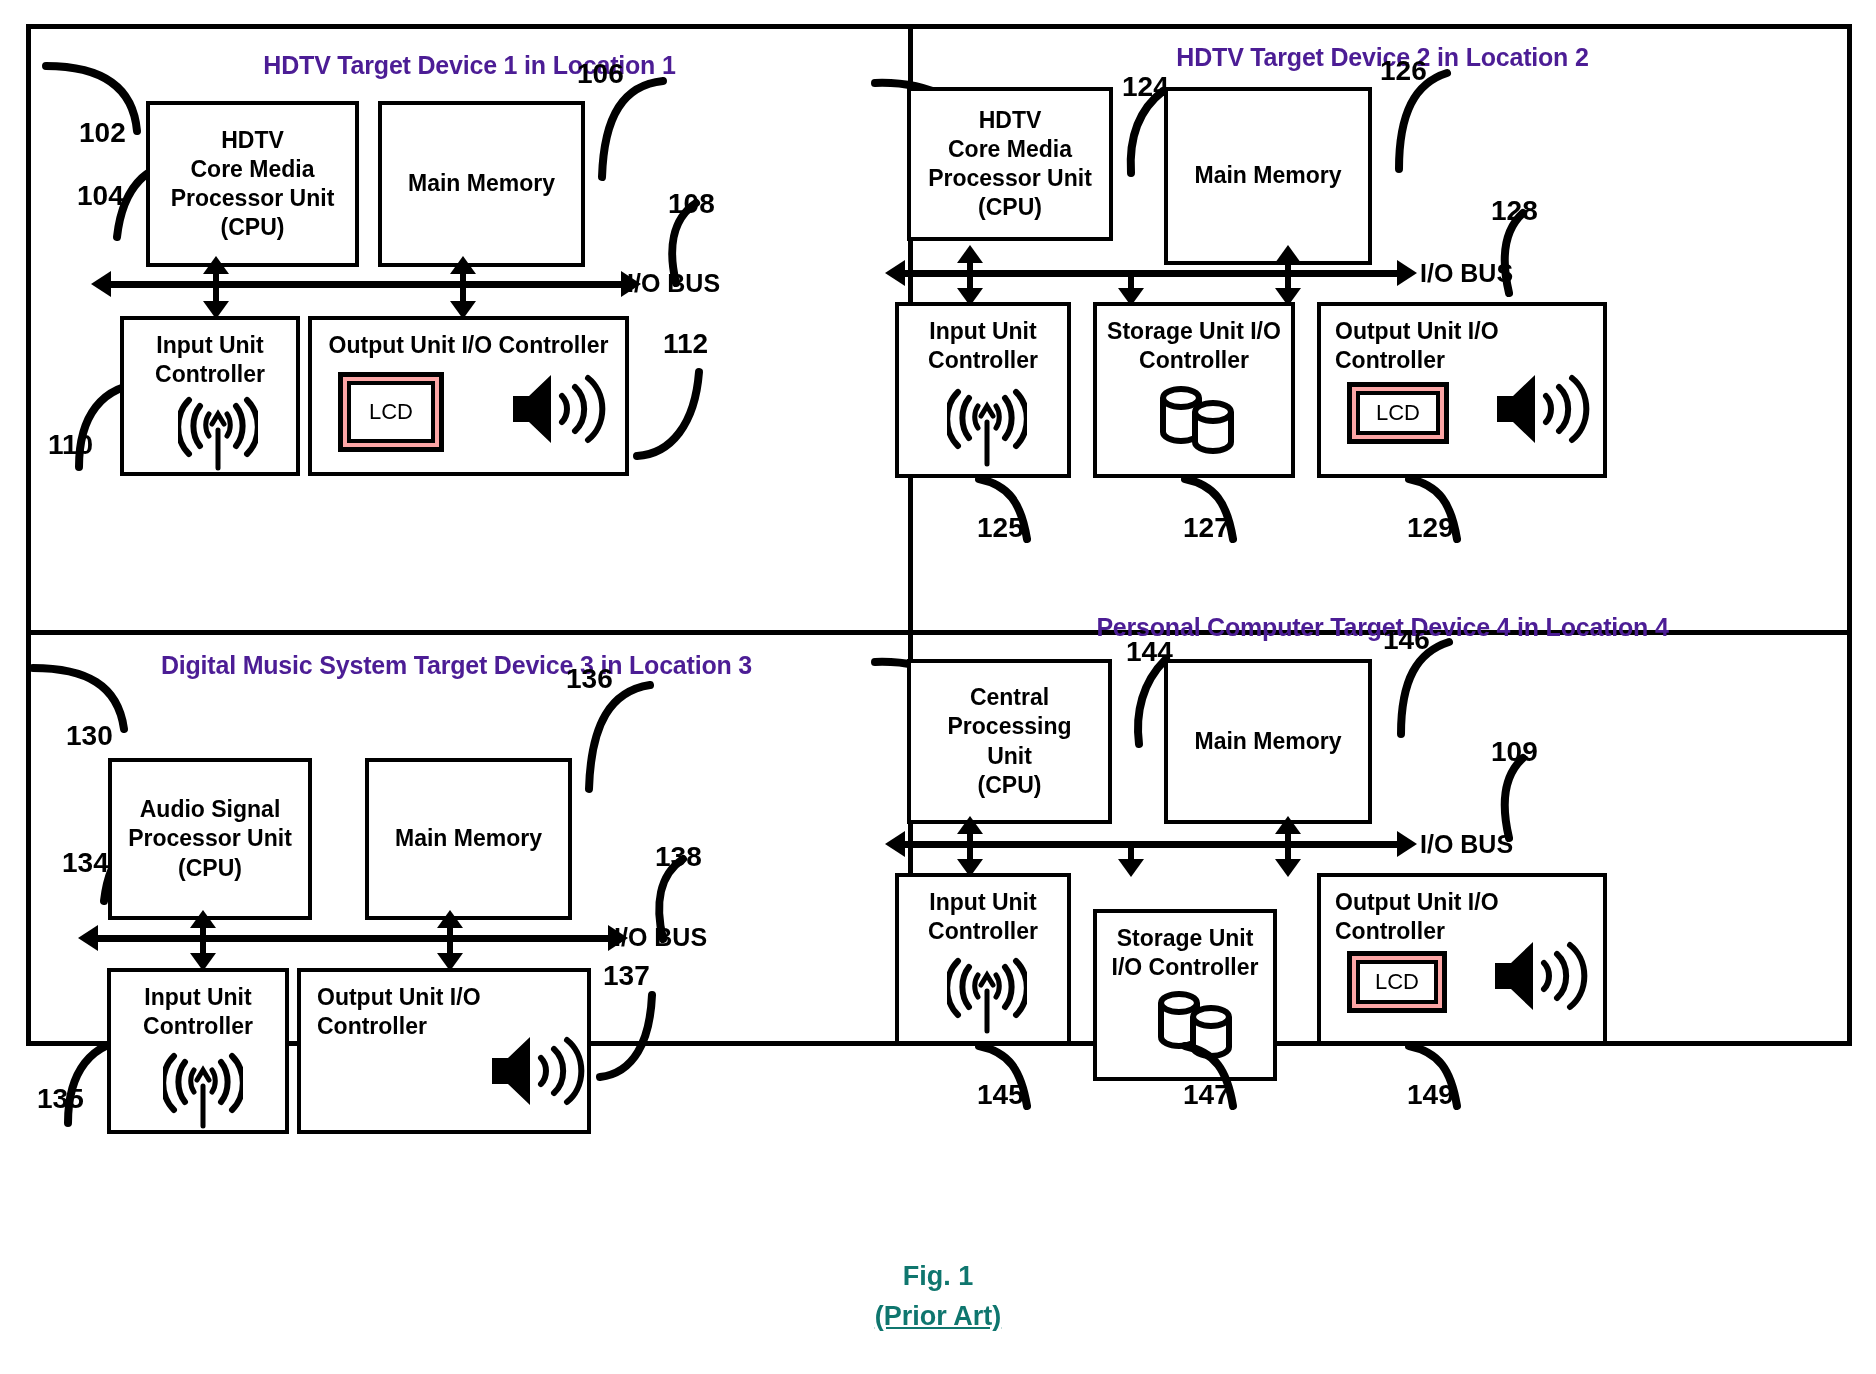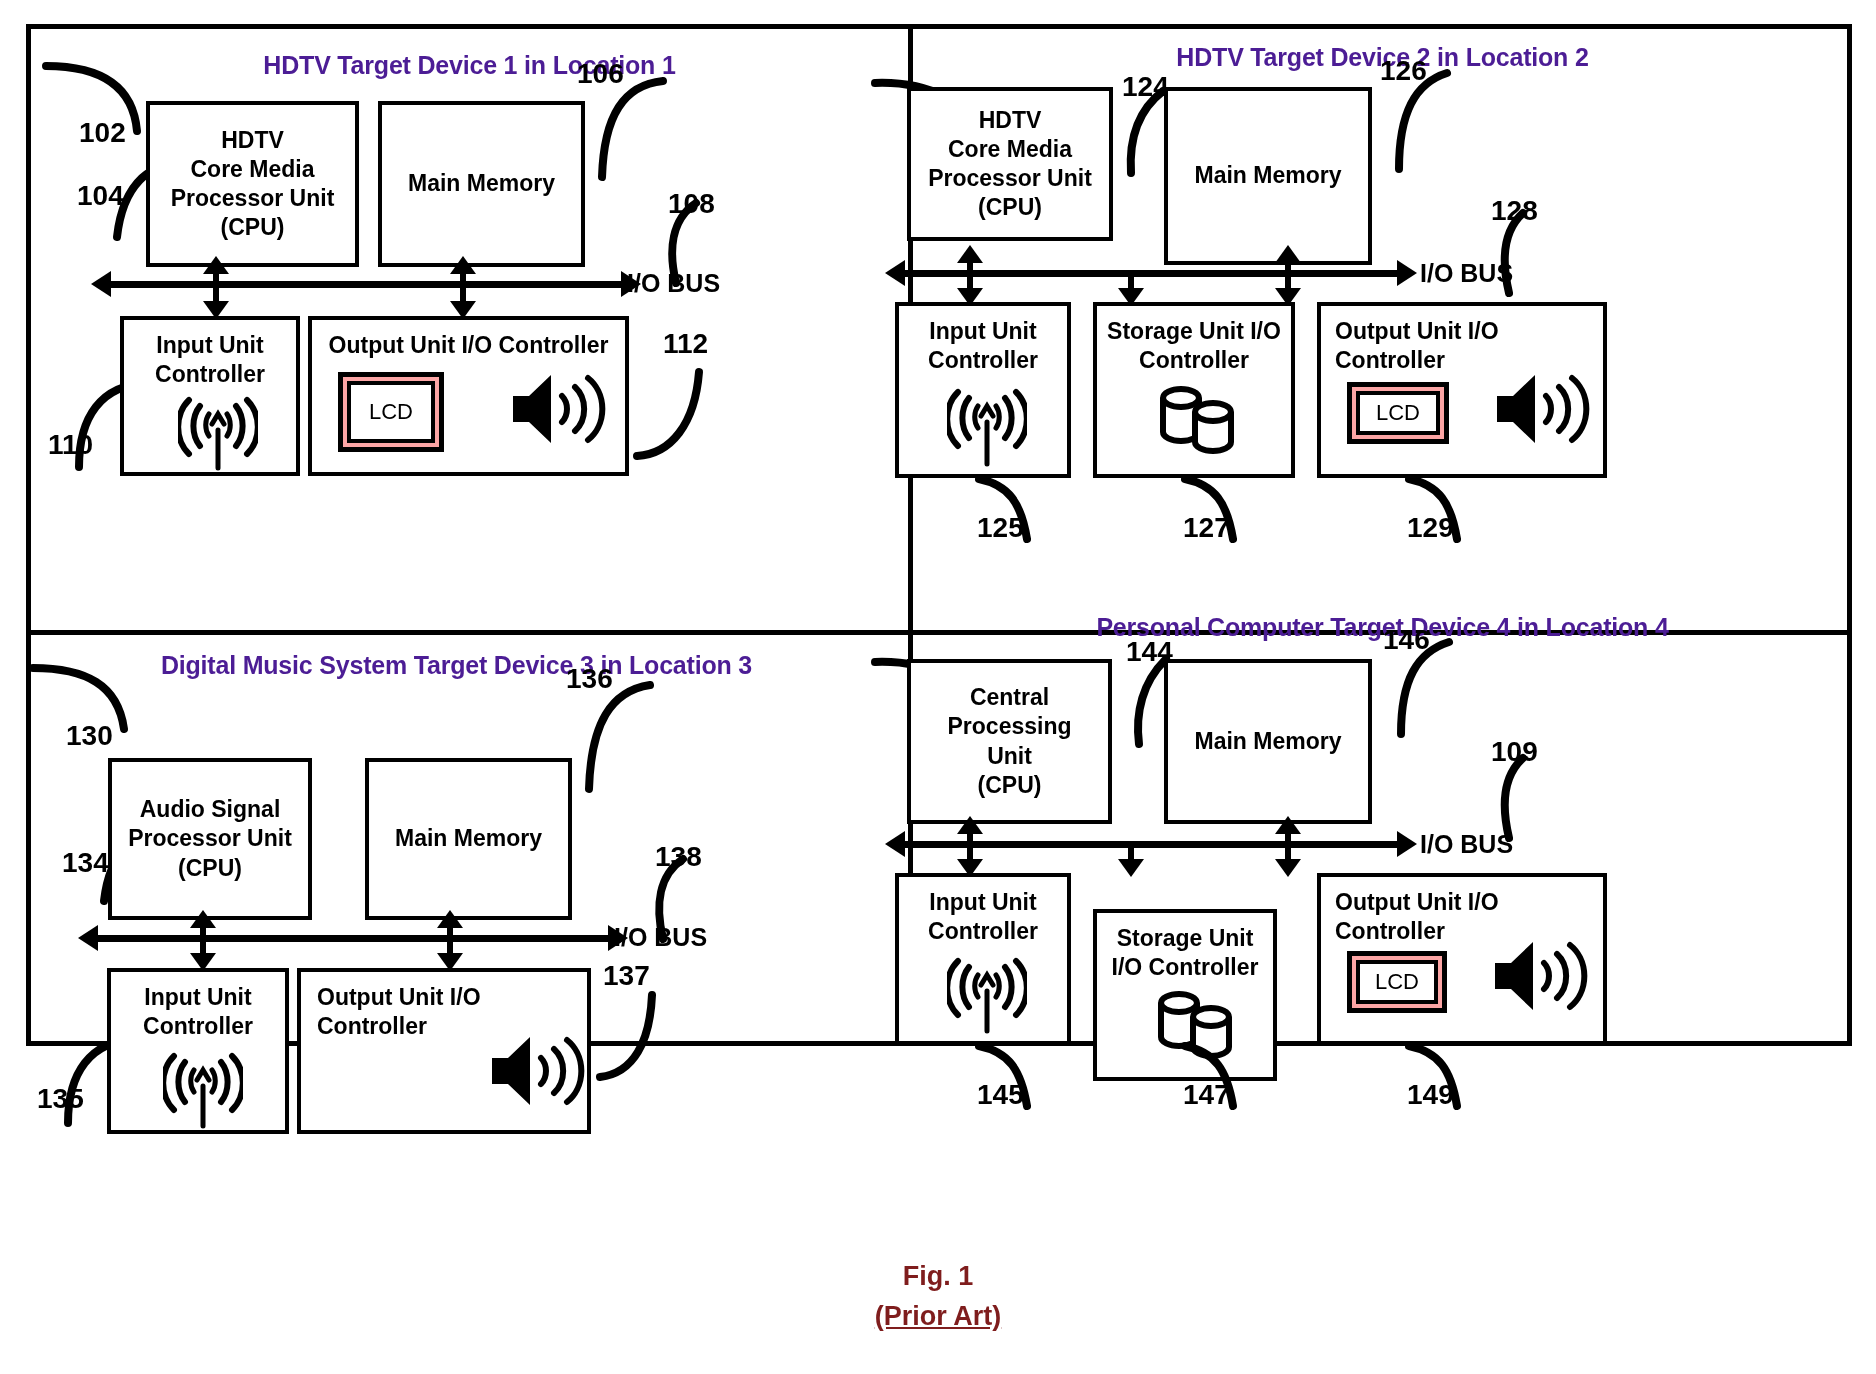--- a/index.html
+++ b/index.html
@@ -137,21 +137,21 @@
     font-family: "Liberation Sans", sans-serif;
   }
 
   
   .figcap {
     position: absolute;
     left: 0; right: 0;
     text-align: center;
     font-size: 27px;
     font-weight: bold;
-    color: #7f1d1d;
+    color: #0f766e;
     line-height: 1.35;
   }
 </style>
 </head>
 <body>
 
 <div id="page">
 
   <div class="outer-frame"></div>
   <div class="v-divider"></div>

